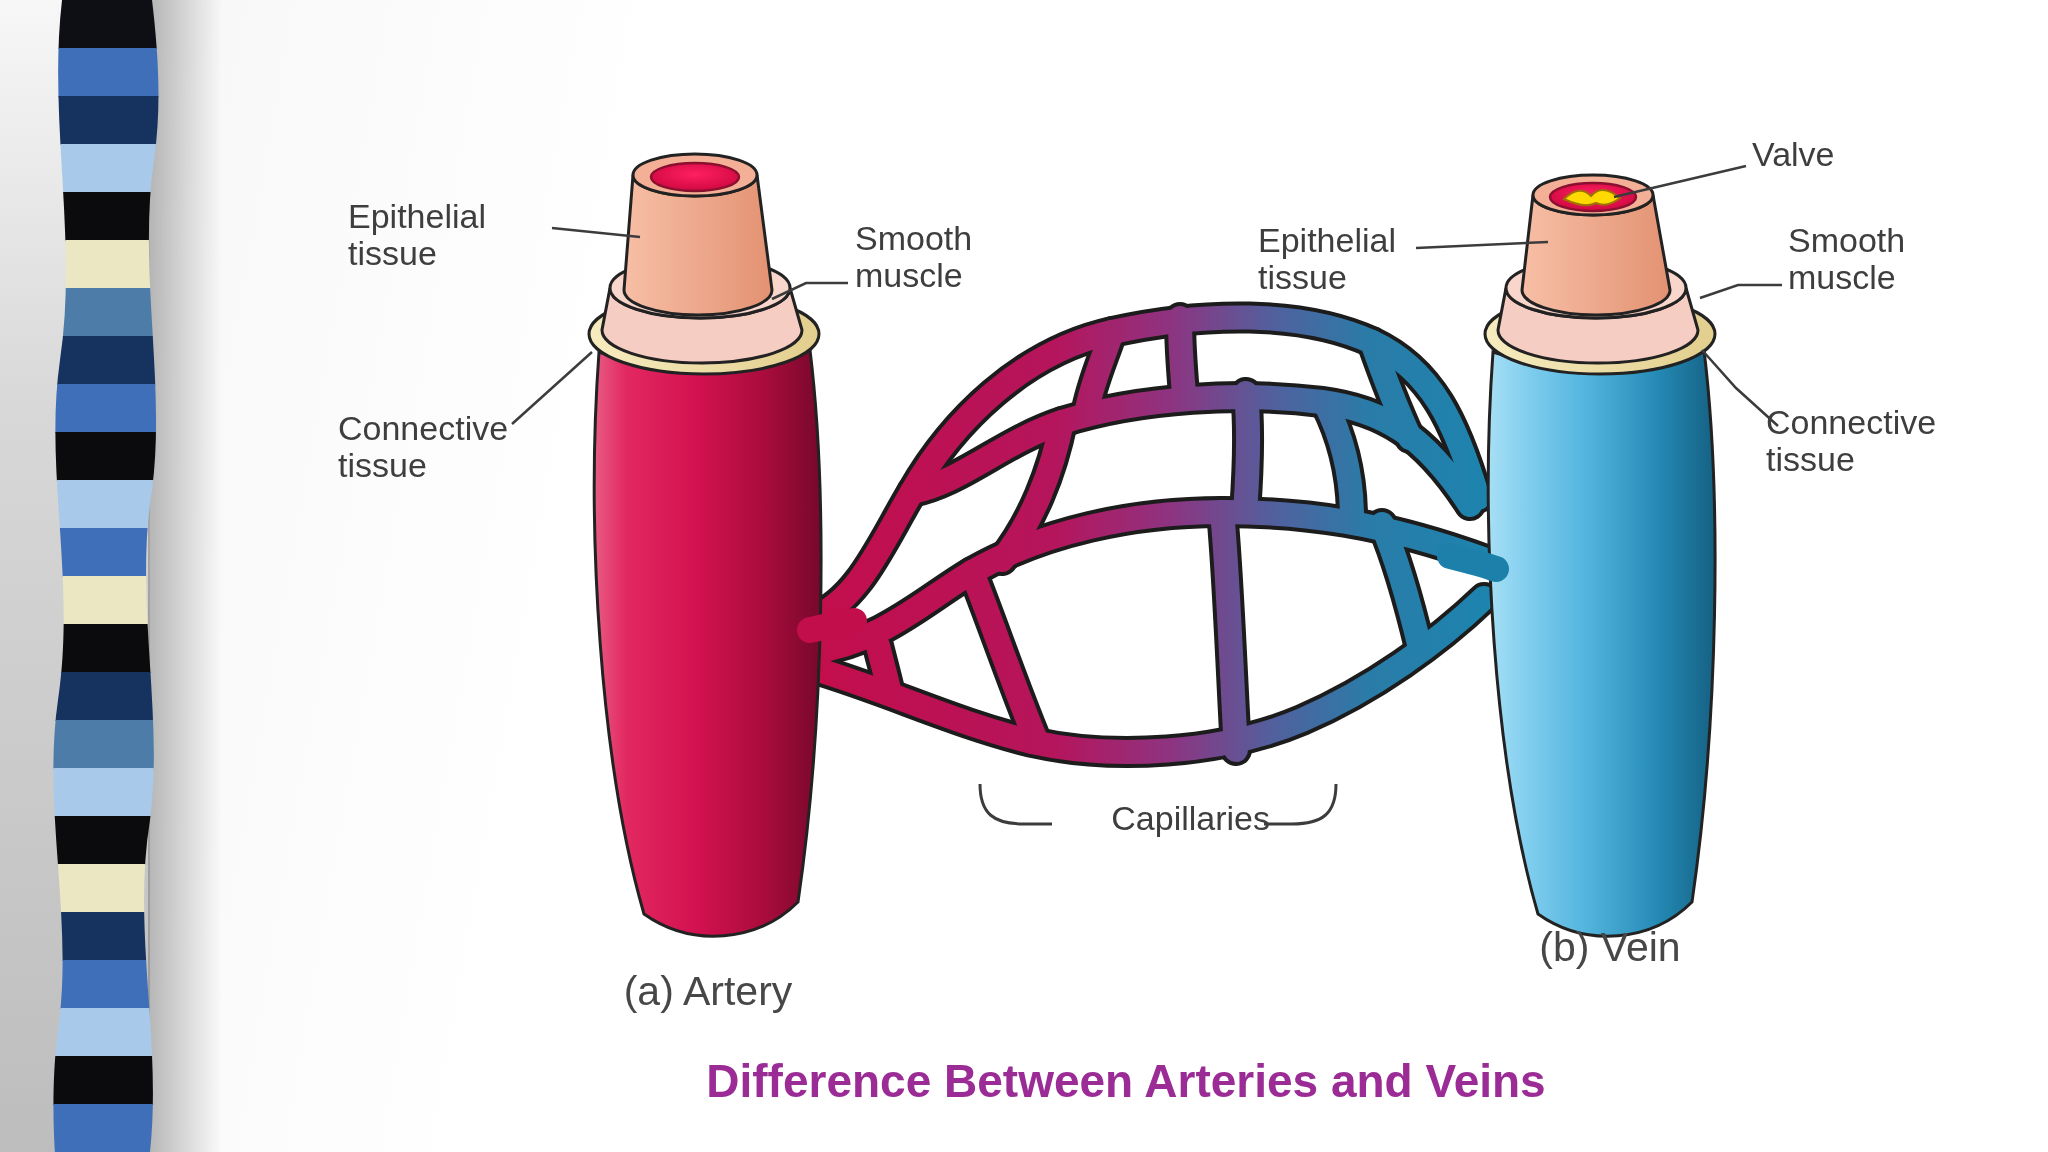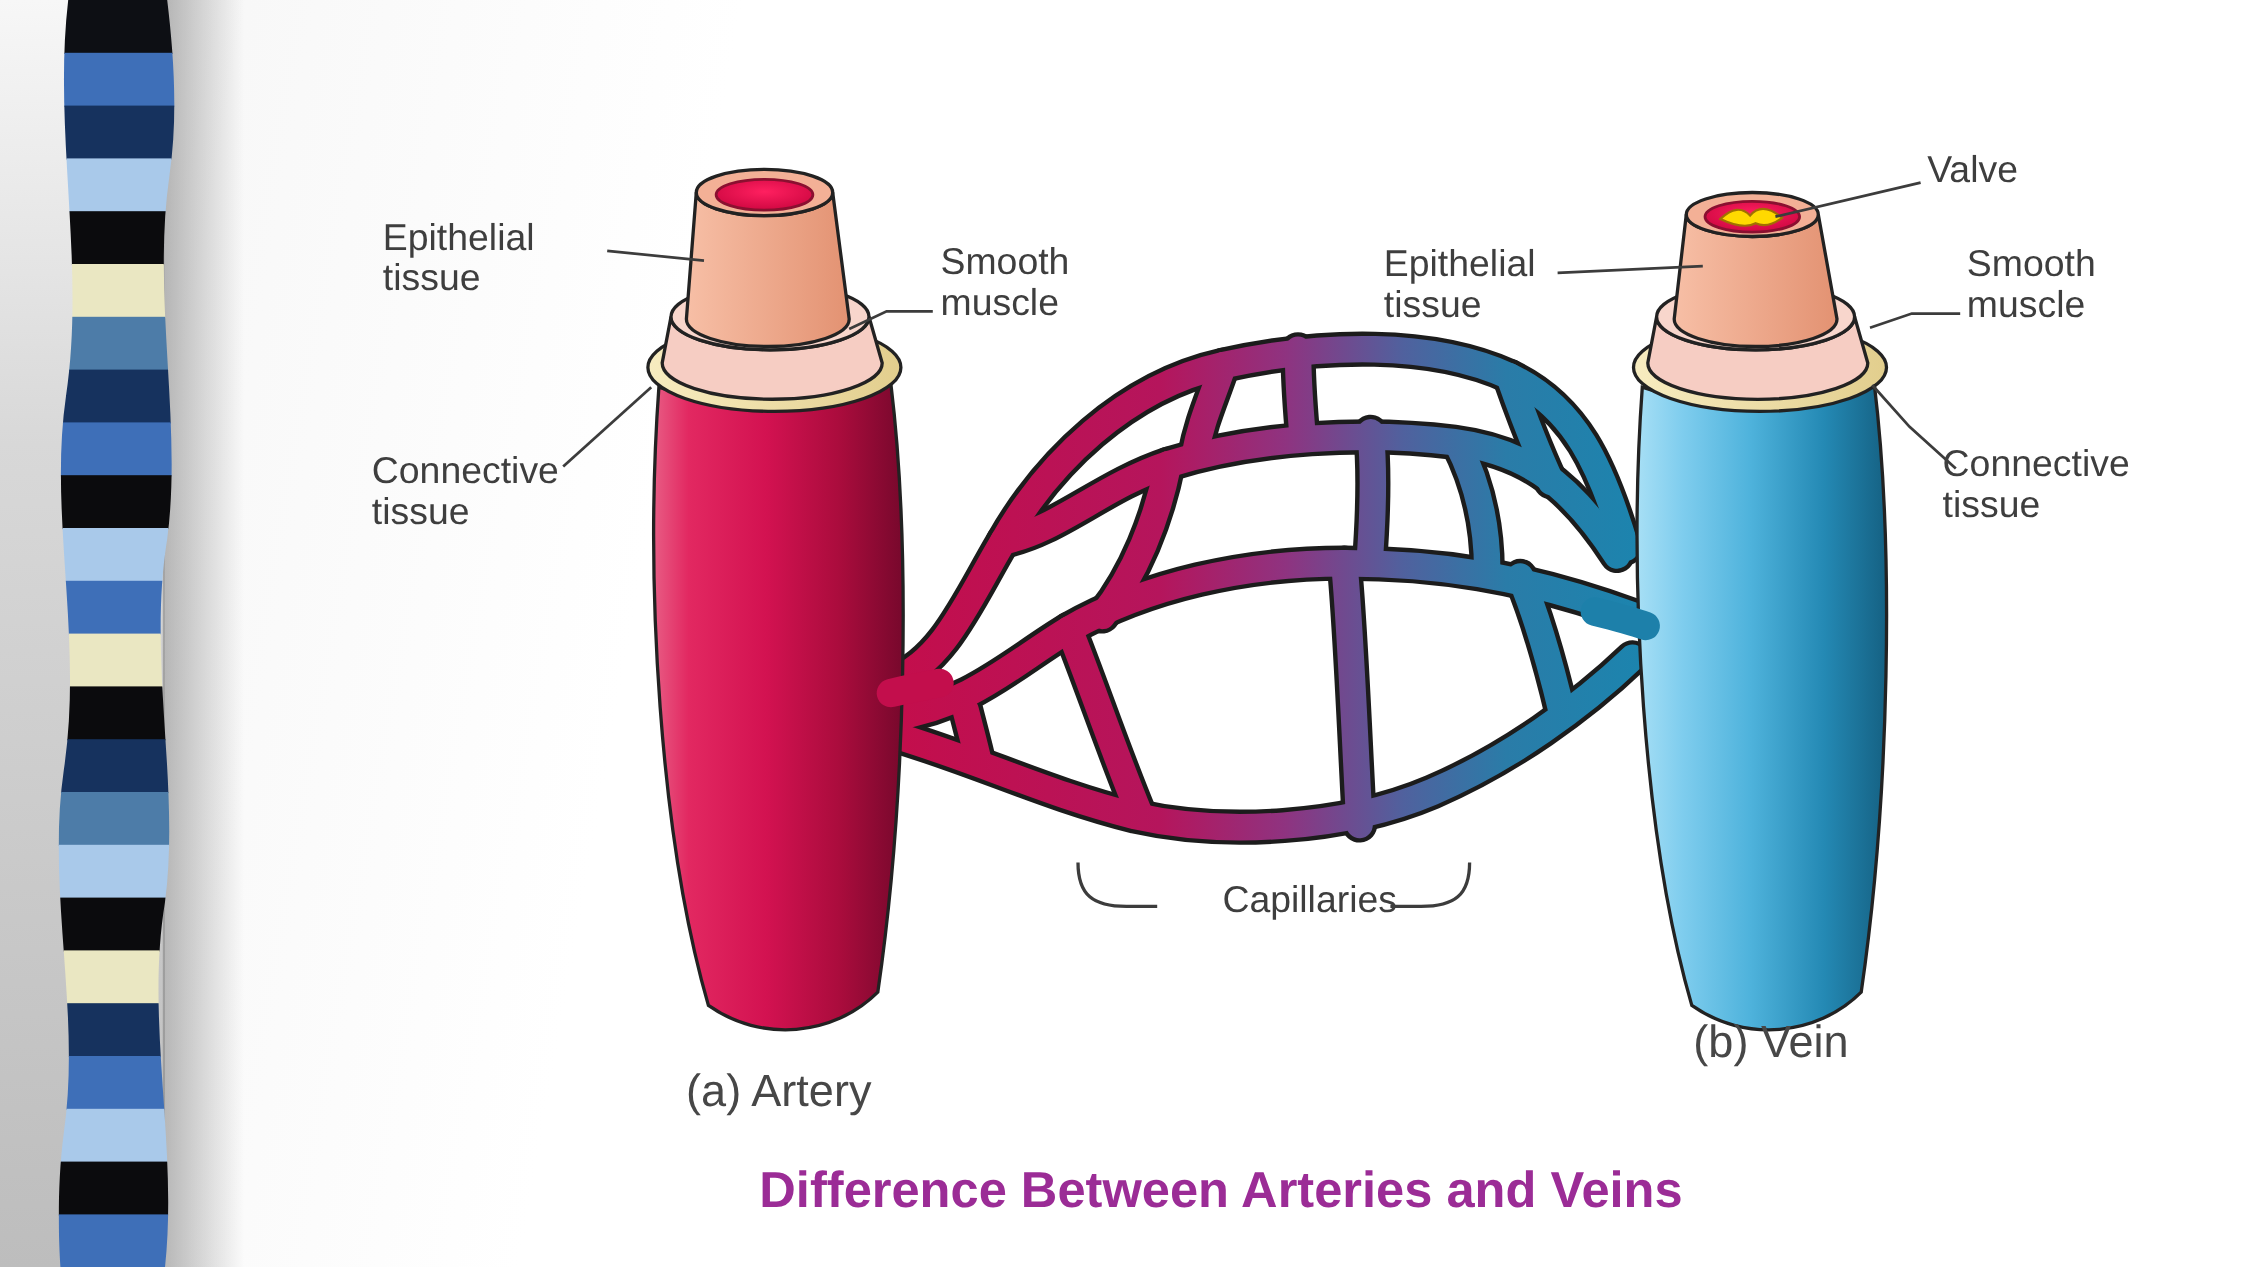--- a/index.html
+++ b/index.html
@@ -22,21 +22,21 @@
   }
   .stripes{position:absolute;left:0;top:0;}
   .diagram{position:absolute;left:0;top:0;}
   .label{
     position:absolute;font-size:34px;line-height:1.1;color:#3e3e3e;
   }
   .caption{
     position:absolute;font-size:41px;color:#474747;text-align:center;width:320px;
   }
   .title{
-    position:absolute;left:210px;top:1054px;width:1800px;text-align:center;
+    position:absolute;left:226px;top:1054px;width:1800px;text-align:center;
     font-size:46px;font-weight:700;color:#9b2c96;
   }
 </style>
 </head>
 <body>
 
 <div class="stage">
 
   <div class="left-bg"></div>
   <div class="gray-band"></div>

